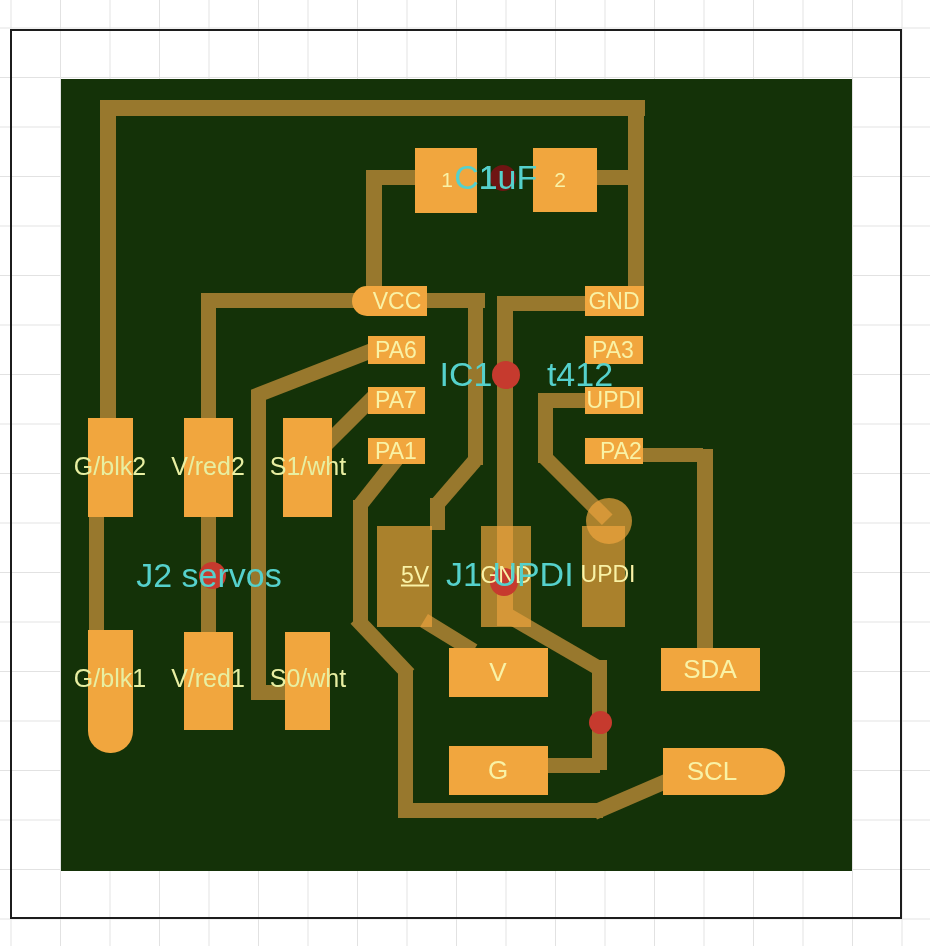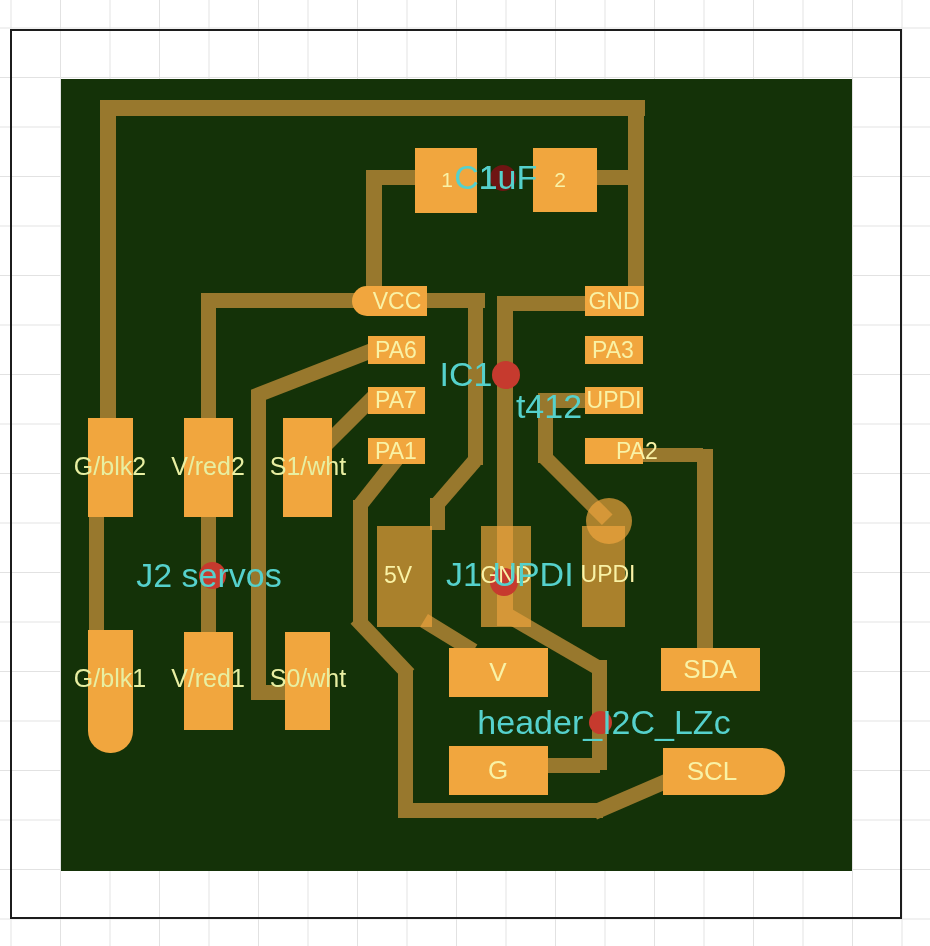--- a/index.html
+++ b/index.html
@@ -116,42 +116,41 @@
   <div class="origin" style="left:199px;top:562px;width:27px;height:27px;"></div>
   <div class="origin" style="left:490px;top:568px;width:28px;height:28px;"></div>
   <div class="origin" style="left:589px;top:711px;width:23px;height:23px;"></div>
 
   <div class="lbl pin-num" style="left:447px;top:179px;">1</div>
   <div class="lbl silk-cyan" style="left:476px;top:177px;">C1</div>
   <div class="lbl silk-cyan" style="left:508px;top:177px;">1uF</div>
   <div class="lbl pin-num" style="left:560px;top:179px;">2</div>
 
   <div class="lbl silk-cyan" style="left:466px;top:374px;">IC1</div>
-  <div class="lbl silk-cyan" style="left:549px;top:374px;margin-top:32px;">t412</div>
+  <div class="lbl silk-cyan" style="left:580px;top:374px;">t412</div>
   <div class="lbl pad-lbl" style="left:397px;top:301px;">VCC</div>
   <div class="lbl pad-lbl" style="left:614px;top:301px;">GND</div>
   <div class="lbl pad-lbl" style="left:396px;top:350px;">PA6</div>
   <div class="lbl pad-lbl" style="left:613px;top:350px;">PA3</div>
   <div class="lbl pad-lbl" style="left:396px;top:400px;">PA7</div>
   <div class="lbl pad-lbl" style="left:614px;top:400px;">UPDI</div>
   <div class="lbl pad-lbl" style="left:396px;top:451px;">PA1</div>
-  <div class="lbl pad-lbl" style="left:637px;top:451px;text-align:center;">PA2</div>
+  <div class="lbl pad-lbl" style="left:621px;top:451px;text-align:center;">PA2</div>
 
   <div class="lbl silk-cyan" style="left:209px;top:575px;"><span>J2</span> <span>servos</span></div>
   <div class="lbl servo-lbl" style="left:110px;top:466px;">G/blk2</div>
   <div class="lbl servo-lbl" style="left:208px;top:466px;">V/red2</div>
   <div class="lbl servo-lbl" style="left:308px;top:466px;">S1/wht</div>
   <div class="lbl servo-lbl" style="left:110px;top:678px;">G/blk1</div>
   <div class="lbl servo-lbl" style="left:208px;top:678px;">V/red1</div>
   <div class="lbl servo-lbl" style="left:308px;top:678px;">S0/wht</div>
 
-  <div class="lbl pad-lbl" style="left:398px;top:575px;">5V</div>
+  <div class="lbl pad-lbl" style="left:415px;top:575px;text-decoration:underline;">5V</div>
   <div class="lbl pad-lbl" style="left:506px;top:575px;">GND</div>
   <div class="lbl silk-cyan" style="left:464px;top:574px;">J1</div>
   <div class="lbl silk-cyan" style="left:533px;top:574px;">UPDI</div>
   <div class="lbl pad-lbl" style="left:608px;top:574px;">UPDI</div>
 
-  <div class="lbl silk-cyan" style="left:604px;top:722px;">header_I2C_LZc</div>
   <div class="lbl pad-lbl big" style="left:498px;top:672px;">V</div>
   <div class="lbl pad-lbl big" style="left:498px;top:770px;">G</div>
   <div class="lbl pad-lbl big" style="left:710px;top:669px;">SDA</div>
   <div class="lbl pad-lbl big" style="left:712px;top:771px;">SCL</div>
 </div>
 
 </body></html>

